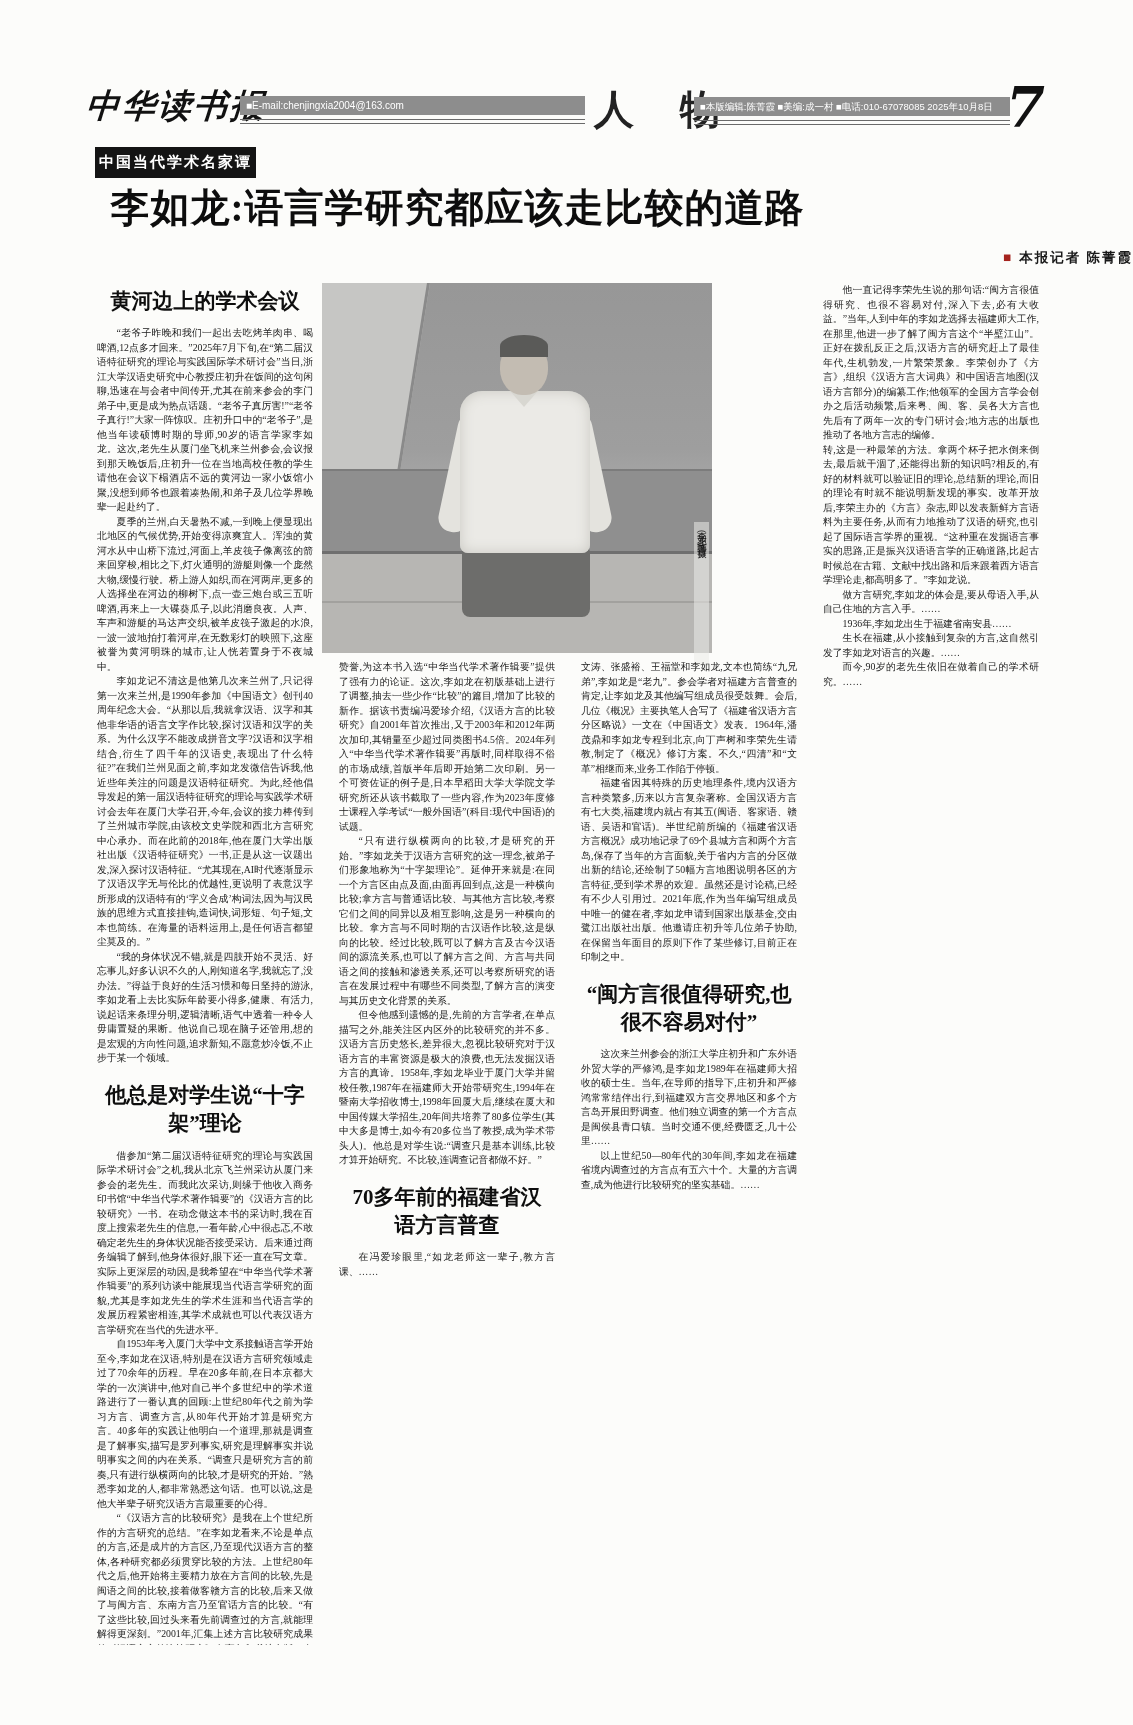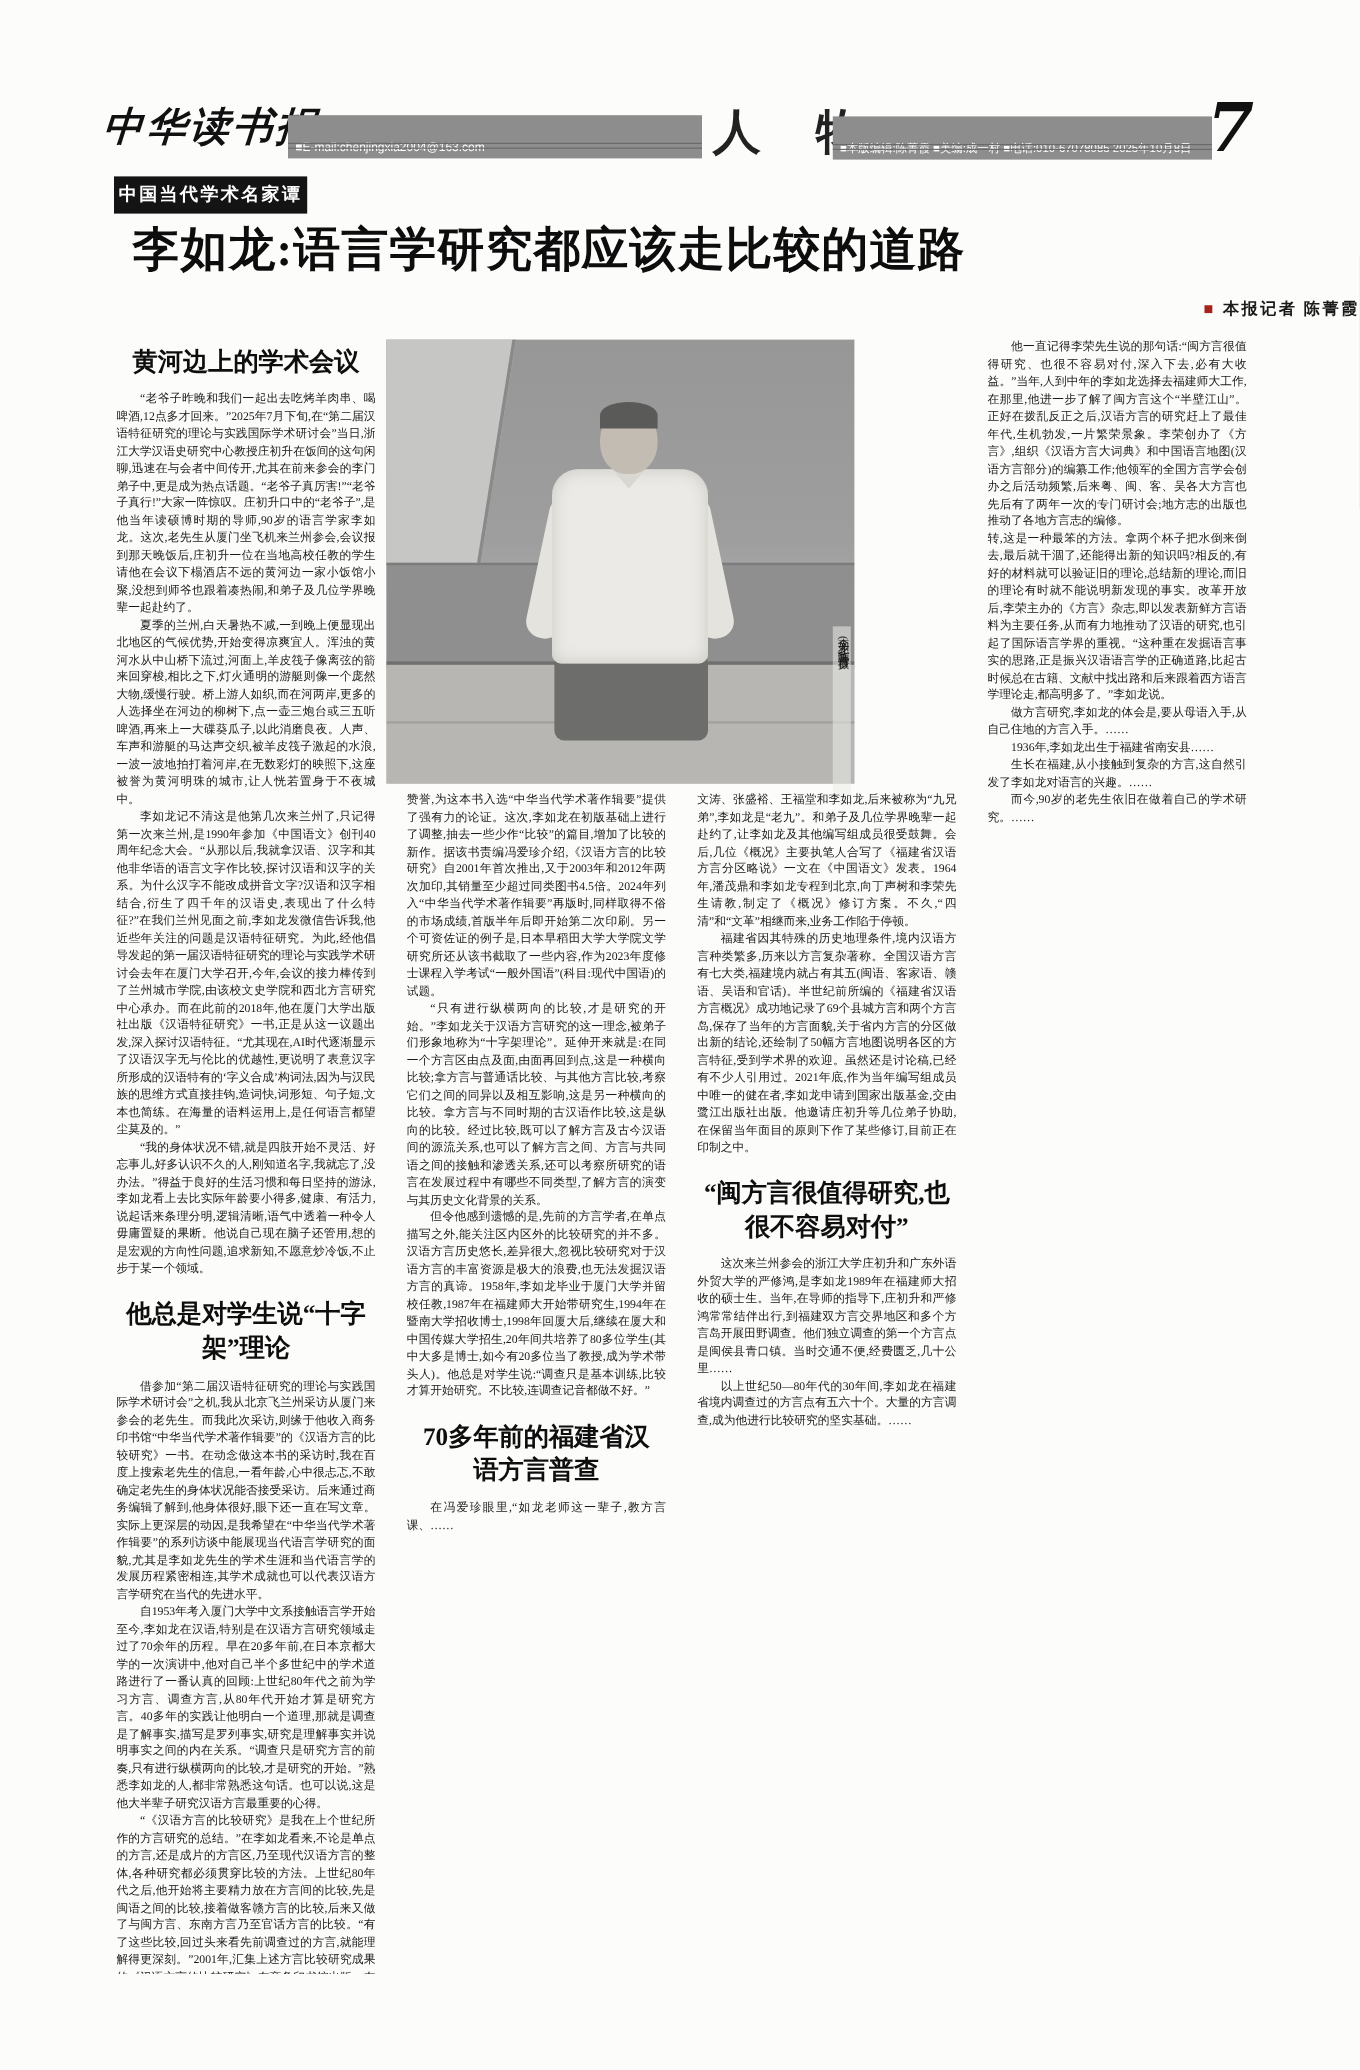--- a/index.html
+++ b/index.html
@@ -4,21 +4,21 @@
 <style>
   html,body{margin:0;padding:0;background:#e8e8e6;}
   .page{position:relative;width:1133px;height:1725px;background:#fcfcfa;margin:0 auto;
         font-family:"Liberation Serif","DejaVu Serif",serif;color:#1c1c1c;overflow:hidden;}
 
   
   .logo{position:absolute;left:86px;top:84px;font-size:33px;font-weight:bold;font-style:italic;
         letter-spacing:3px;color:#111;transform:skewX(-4deg);}
   .bar{position:absolute;height:19px;background:#8d8d8d;color:#fff;
        font-family:"Liberation Sans","DejaVu Sans",sans-serif;font-size:10px;line-height:19px;
-       white-space:nowrap;overflow:hidden;padding:18px 6px;box-sizing:border-box;}
+       white-space:nowrap;overflow:hidden;padding:0 6px;box-sizing:border-box;}
   .bar-email{left:240px;top:96px;width:345px;}
   .bar-info{left:694px;top:97px;width:316px;font-size:9.5px;}
   .dline{position:absolute;height:0;border-top:1px solid #6a6a6a;}
   .section-title{position:absolute;left:594px;top:82px;width:100px;font-size:40px;font-weight:600;
         letter-spacing:18px;color:#222;white-space:nowrap;}
   .page-number{position:absolute;left:1006px;top:74px;font-size:56px;font-weight:bold;
         font-style:italic;color:#111;font-family:"DejaVu Serif",serif;}
 
   
   .series-label{position:absolute;left:95px;top:147px;background:#141414;color:#fff;
@@ -119,21 +119,21 @@
       <p class="para">“《汉语方言的比较研究》是我在上个世纪所作的方言研究的总结。”在李如龙看来,不论是单点的方言,还是成片的方言区,乃至现代汉语方言的整体,各种研究都必须贯穿比较的方法。上世纪80年代之后,他开始将主要精力放在方言间的比较,先是闽语之间的比较,接着做客赣方言的比较,后来又做了与闽方言、东南方言乃至官话方言的比较。“有了这些比较,回过头来看先前调查过的方言,就能理解得更深刻。”2001年,汇集上述方言比较研究成果的《汉语方言的比较研究》在商务印书馆出版。在方法论上,他突破以往以单点方言描写为主的传统模式,将汉语众多方言置于一个统一的框架下进行系统性、整体性的比较研究。此外,他还强调,以往研究方言,偏重语音,语音之中又只重字音、不重语流音变,不重视词汇,还以为方言之间“语法差异不大”。应该致力于考察语音、词汇、语法之间的相互关系,进行综合的比较分析。词汇之中则应该着重探讨同区方言的核心词、基本词和特征词。只有全面的比较,才能如实地了解方言的分区,各区的特征,以及方言发展过程中所显现的历史层次。</p>
     </div>
   <div class="col col-2">
       <p class="para noindent">赞誉,为这本书入选“中华当代学术著作辑要”提供了强有力的论证。这次,李如龙在初版基础上进行了调整,抽去一些少作“比较”的篇目,增加了比较的新作。据该书责编冯爱珍介绍,《汉语方言的比较研究》自2001年首次推出,又于2003年和2012年两次加印,其销量至少超过同类图书4.5倍。2024年列入“中华当代学术著作辑要”再版时,同样取得不俗的市场成绩,首版半年后即开始第二次印刷。另一个可资佐证的例子是,日本早稻田大学大学院文学研究所还从该书截取了一些内容,作为2023年度修士课程入学考试“一般外国语”(科目:现代中国语)的试题。</p>
       <p class="para">“只有进行纵横两向的比较,才是研究的开始。”李如龙关于汉语方言研究的这一理念,被弟子们形象地称为“十字架理论”。延伸开来就是:在同一个方言区由点及面,由面再回到点,这是一种横向比较;拿方言与普通话比较、与其他方言比较,考察它们之间的同异以及相互影响,这是另一种横向的比较。拿方言与不同时期的古汉语作比较,这是纵向的比较。经过比较,既可以了解方言及古今汉语间的源流关系,也可以了解方言之间、方言与共同语之间的接触和渗透关系,还可以考察所研究的语言在发展过程中有哪些不同类型,了解方言的演变与其历史文化背景的关系。</p>
       <p class="para">但令他感到遗憾的是,先前的方言学者,在单点描写之外,能关注区内区外的比较研究的并不多。汉语方言历史悠长,差异很大,忽视比较研究对于汉语方言的丰富资源是极大的浪费,也无法发掘汉语方言的真谛。1958年,李如龙毕业于厦门大学并留校任教,1987年在福建师大开始带研究生,1994年在暨南大学招收博士,1998年回厦大后,继续在厦大和中国传媒大学招生,20年间共培养了80多位学生(其中大多是博士,如今有20多位当了教授,成为学术带头人)。他总是对学生说:“调查只是基本训练,比较才算开始研究。不比较,连调查记音都做不好。”</p>
       <div class="col-heading">70多年前的福建省汉语方言普查</div>
       <p class="para">在冯爱珍眼里,“如龙老师这一辈子,教方言课、……</p>
     </div>
   <div class="col col-3">
-      <p class="para noindent">文涛、张盛裕、王福堂和李如龙,后来被称为“九兄弟”,李如龙是“老九”。和弟子及几位学界晚辈一起赴约了,让李如龙及其他编写组成员很受鼓舞。会后,几位《概况》主要执笔人合写了《福建省汉语方言分区略说》一文在《中国语文》发表。1964年,潘茂鼎和李如龙专程到北京,向丁声树和李荣先生请教,制定了《概况》修订方案。不久,“四清”和“文革”相继而来,业务工作陷于停顿。</p>
+      <p class="para noindent">文涛、张盛裕、王福堂和李如龙,文本也简练“九兄弟”,李如龙是“老九”。参会学者对福建方言普查的肯定,让李如龙及其他编写组成员很受鼓舞。会后,几位《概况》主要执笔人合写了《福建省汉语方言分区略说》一文在《中国语文》发表。1964年,潘茂鼎和李如龙专程到北京,向丁声树和李荣先生请教,制定了《概况》修订方案。不久,“四清”和“文革”相继而来,业务工作陷于停顿。</p>
       <p class="para">福建省因其特殊的历史地理条件,境内汉语方言种类繁多,历来以方言复杂著称。全国汉语方言有七大类,福建境内就占有其五(闽语、客家语、赣语、吴语和官话)。半世纪前所编的《福建省汉语方言概况》成功地记录了69个县城方言和两个方言岛,保存了当年的方言面貌,关于省内方言的分区做出新的结论,还绘制了50幅方言地图说明各区的方言特征,受到学术界的欢迎。虽然还是讨论稿,已经有不少人引用过。2021年底,作为当年编写组成员中唯一的健在者,李如龙申请到国家出版基金,交由鹭江出版社出版。他邀请庄初升等几位弟子协助,在保留当年面目的原则下作了某些修订,目前正在印制之中。</p>
       <div class="col-heading">“闽方言很值得研究,也很不容易对付”</div>
       <p class="para">这次来兰州参会的浙江大学庄初升和广东外语外贸大学的严修鸿,是李如龙1989年在福建师大招收的硕士生。当年,在导师的指导下,庄初升和严修鸿常常结伴出行,到福建双方言交界地区和多个方言岛开展田野调查。他们独立调查的第一个方言点是闽侯县青口镇。当时交通不便,经费匮乏,几十公里……</p>
       <p class="para">以上世纪50—80年代的30年间,李如龙在福建省境内调查过的方言点有五六十个。大量的方言调查,成为他进行比较研究的坚实基础。……</p>
     </div>
   <div class="col col-4">
       <p class="para">他一直记得李荣先生说的那句话:“闽方言很值得研究、也很不容易对付,深入下去,必有大收益。”当年,人到中年的李如龙选择去福建师大工作,在那里,他进一步了解了闽方言这个“半壁江山”。正好在拨乱反正之后,汉语方言的研究赶上了最佳年代,生机勃发,一片繁荣景象。李荣创办了《方言》,组织《汉语方言大词典》和中国语言地图(汉语方言部分)的编纂工作;他领军的全国方言学会创办之后活动频繁,后来粤、闽、客、吴各大方言也先后有了两年一次的专门研讨会;地方志的出版也推动了各地方言志的编修。</p>
       <p class="para noindent">转,这是一种最笨的方法。拿两个杯子把水倒来倒去,最后就干涸了,还能得出新的知识吗?相反的,有好的材料就可以验证旧的理论,总结新的理论,而旧的理论有时就不能说明新发现的事实。改革开放后,李荣主办的《方言》杂志,即以发表新鲜方言语料为主要任务,从而有力地推动了汉语的研究,也引起了国际语言学界的重视。“这种重在发掘语言事实的思路,正是振兴汉语语言学的正确道路,比起古时候总在古籍、文献中找出路和后来跟着西方语言学理论走,都高明多了。”李如龙说。</p>
       <p class="para">做方言研究,李如龙的体会是,要从母语入手,从自己住地的方言入手。……</p>
       <p class="para">1936年,李如龙出生于福建省南安县……</p>

